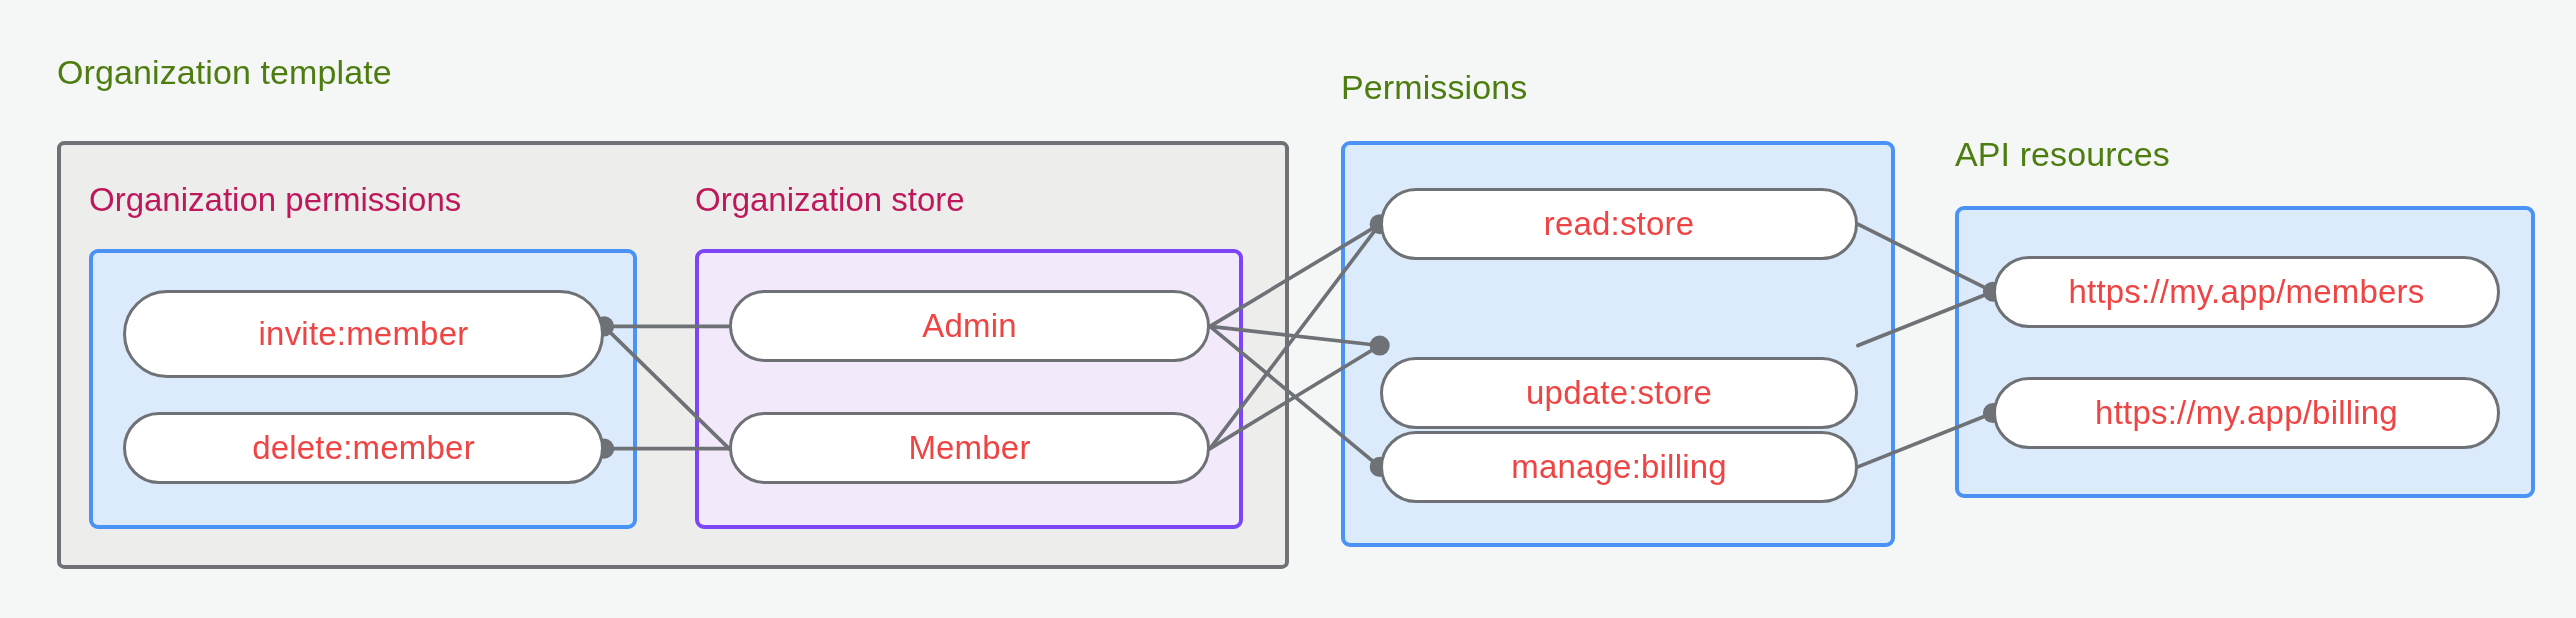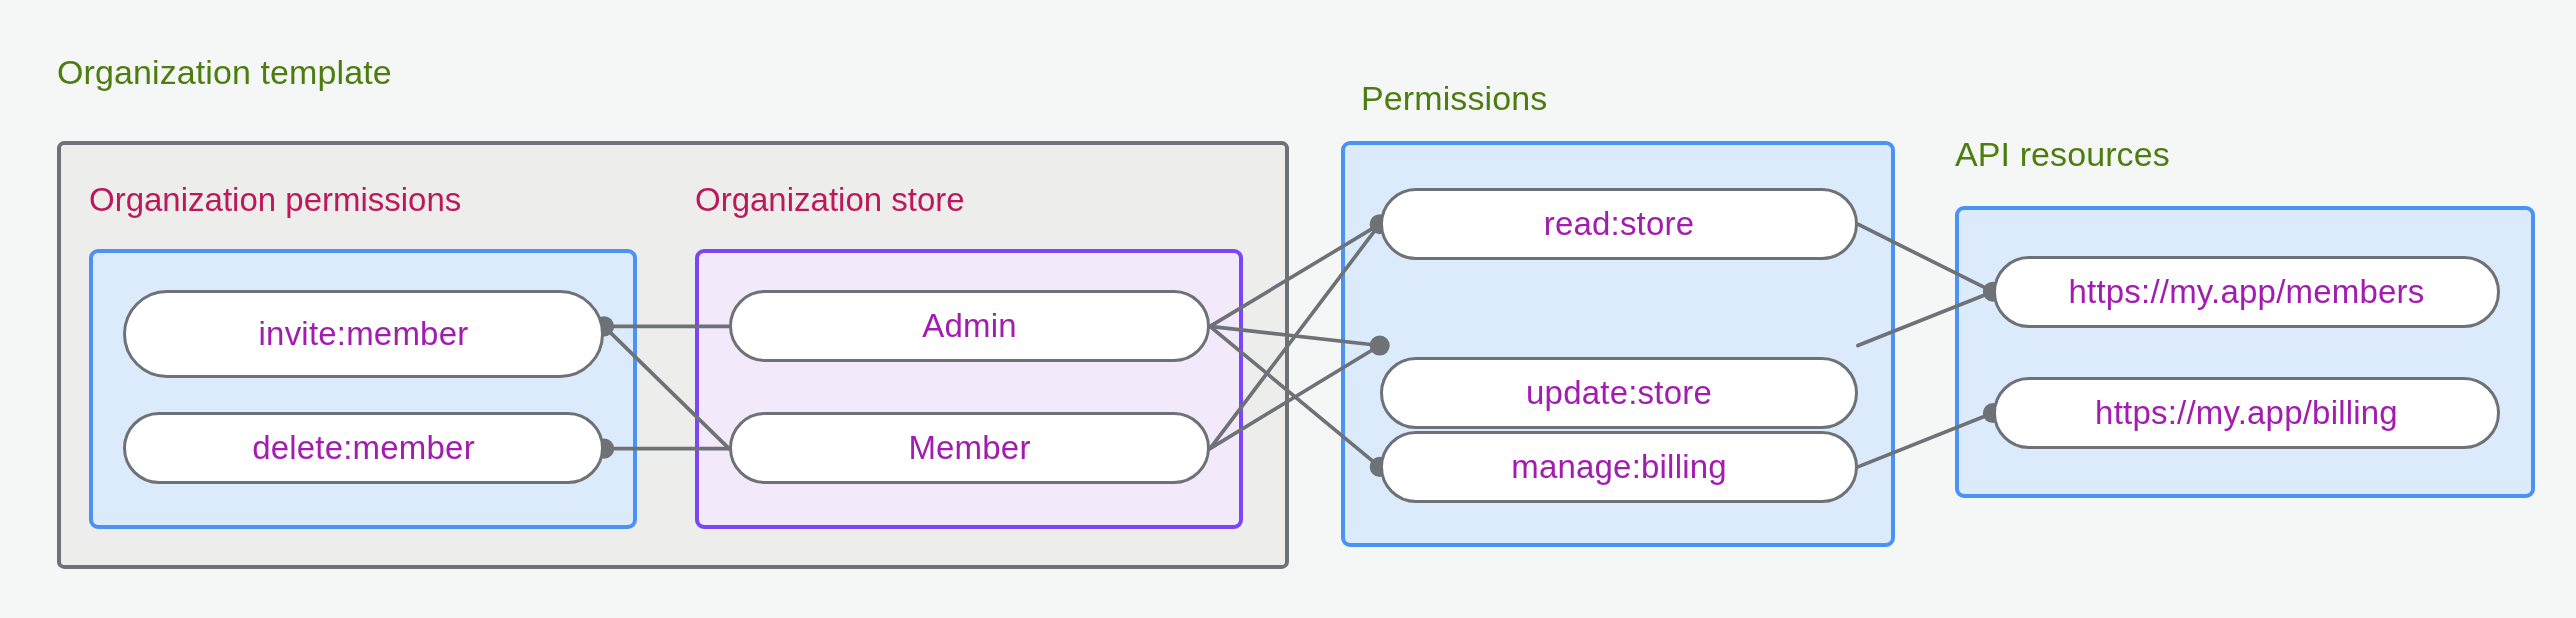--- a/index.html
+++ b/index.html
@@ -67,21 +67,21 @@
     background: #ffffff;
     border: 3.7px solid #6e7175;
     border-radius: 91px;
     display: flex;
     align-items: center;
     justify-content: center;
     z-index: 6;
   }
   .node-label {
     font-size: 33px;
-    color: #a21caf;
+    color: #ef4444;
     white-space: nowrap;
     letter-spacing: 0.2px;
   }
 </style>
 </head>
 <body>
 
 <div id="stage">
 
   <div class="group-title" style="left:57px; top:53px;">Organization template</div>
@@ -105,21 +105,21 @@
   <div class="panel panel-purple" style="left:695px; top:249px; width:548px; height:280px;"></div>
 
   <div class="node" style="left:729px; top:290px; width:481px; height:72px;">
     <span class="node-label">Admin</span>
   </div>
 
   <div class="node" style="left:729px; top:412px; width:481px; height:72px;">
     <span class="node-label">Member</span>
   </div>
 
-  <div class="group-title" style="left:1341px; top:79px;margin-left:20px;">Permissions</div>
+  <div class="group-title" style="left:1341px; top:68px;">Permissions</div>
 
   <div class="panel panel-blue" style="left:1341px; top:141px; width:554px; height:406px;"></div>
 
   <div class="node" style="left:1380px; top:188px; width:478px; height:72px;">
     <span class="node-label">read:store</span>
   </div>
 
   <div class="node" style="left:1380px; top:309px; width:478px; height:72px;margin-top:48px;">
     <span class="node-label">update:store</span>
   </div>

